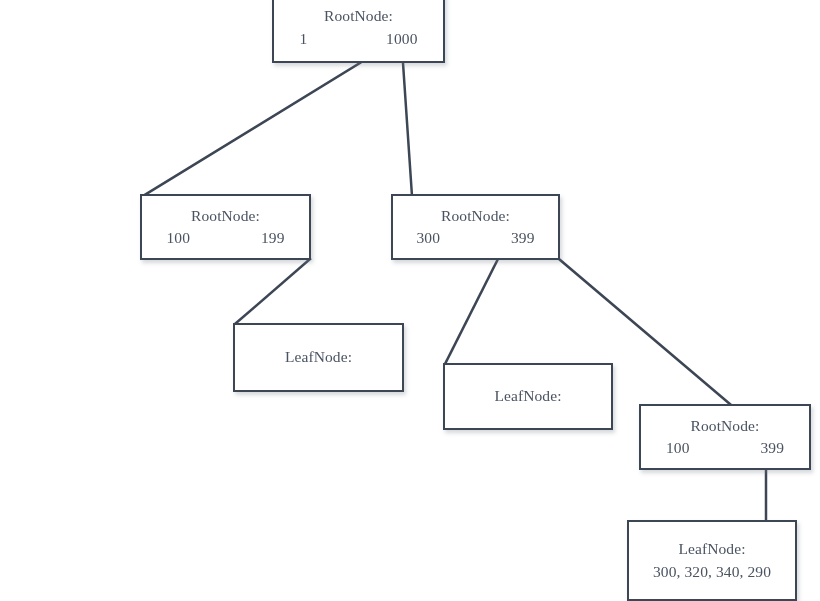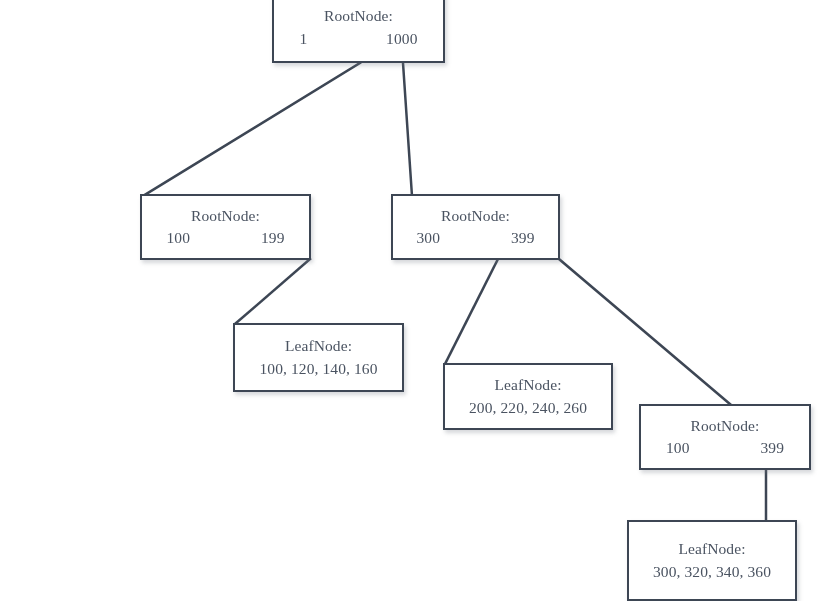--- a/index.html
+++ b/index.html
@@ -87,34 +87,32 @@
   <div class="node" style="left: 391px; top: 194px; width: 169px; height: 66px; border-color: rgb(61, 70, 84); color: rgb(74, 83, 97);">
     <span class="title">RootNode:</span>
     <span class="range">
       <span>300</span>
       <span>399</span>
     </span>
   </div>
 
   <div class="node" style="left: 233px; top: 323px; width: 171px; height: 69px; border-color: rgb(61, 70, 84); color: rgb(74, 83, 97);">
     <span class="title">LeafNode:</span>
-    <span class="keys">100, 120, 140, 160</span>
   </div>
 
   <div class="node" style="left: 443px; top: 363px; width: 170px; height: 67px; border-color: rgb(61, 70, 84); color: rgb(74, 83, 97);">
     <span class="title">LeafNode:</span>
-    <span class="keys">200, 220, 240, 260</span>
   </div>
 
   <div class="node" style="left: 639px; top: 404px; width: 172px; height: 66px; border-color: rgb(61, 70, 84); color: rgb(74, 83, 97);">
     <span class="title">RootNode:</span>
     <span class="range">
       <span>100</span>
       <span>399</span>
     </span>
   </div>
 
   <div class="node" style="left: 627px; top: 520px; width: 170px; height: 81px; border-color: rgb(61, 70, 84); color: rgb(74, 83, 97);">
     <span class="title">LeafNode:</span>
-    <span class="keys">300, 320, 340, 360</span>
+    <span class="keys">300, 320, 340, 290</span>
   </div>
 
 </div>
 
 </body></html>

